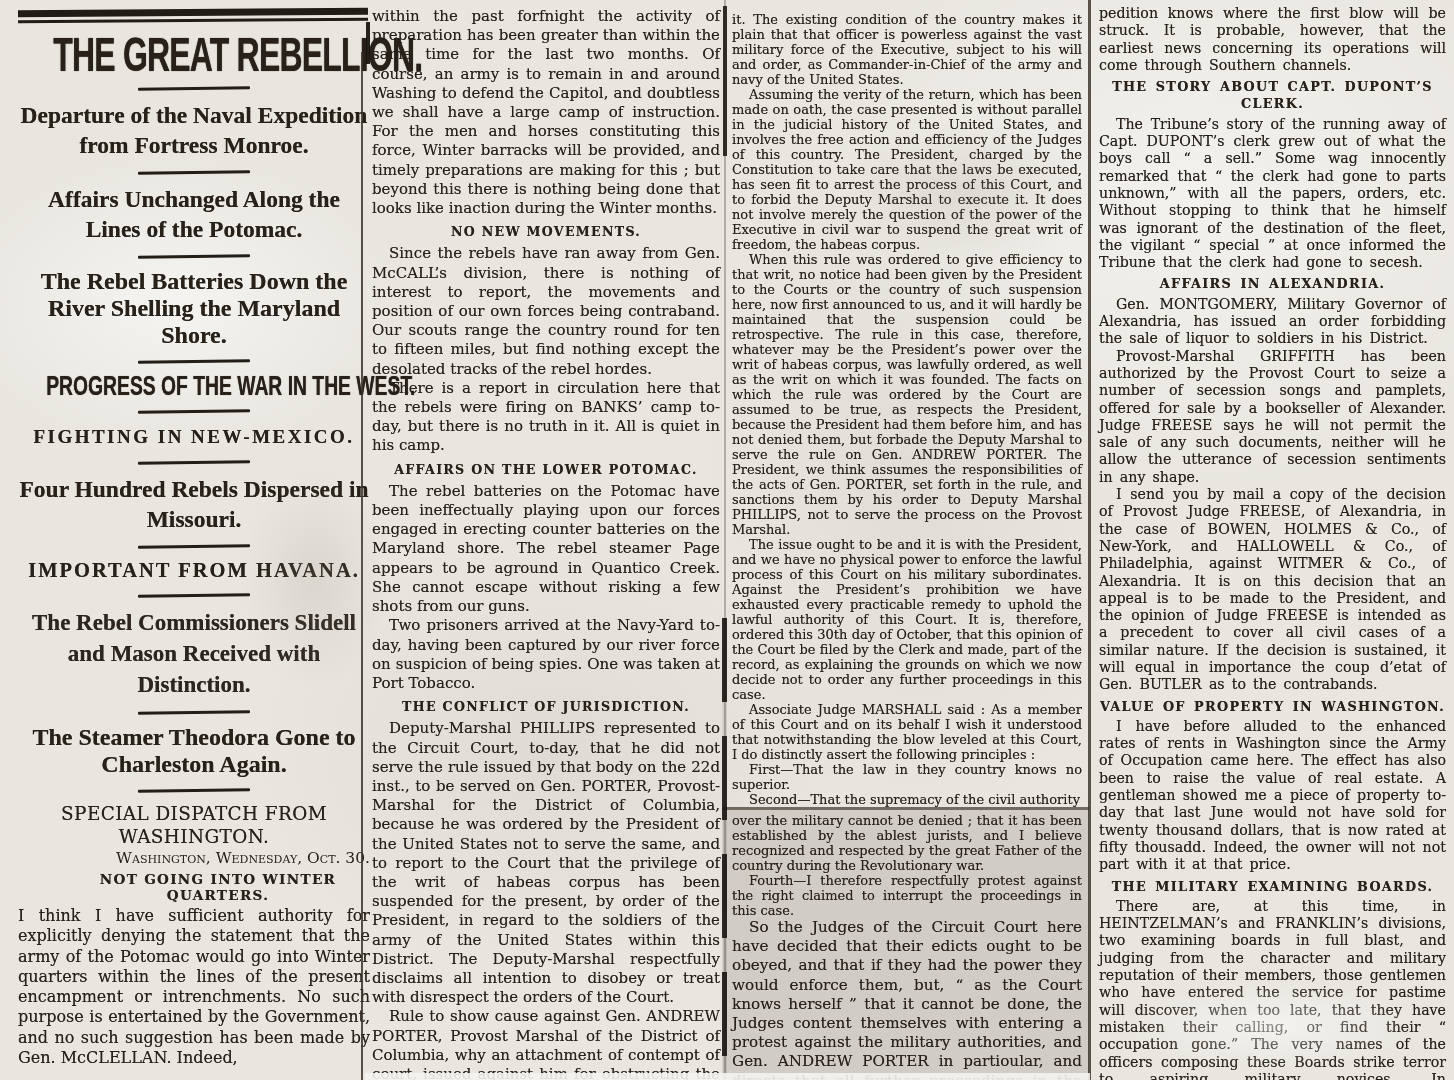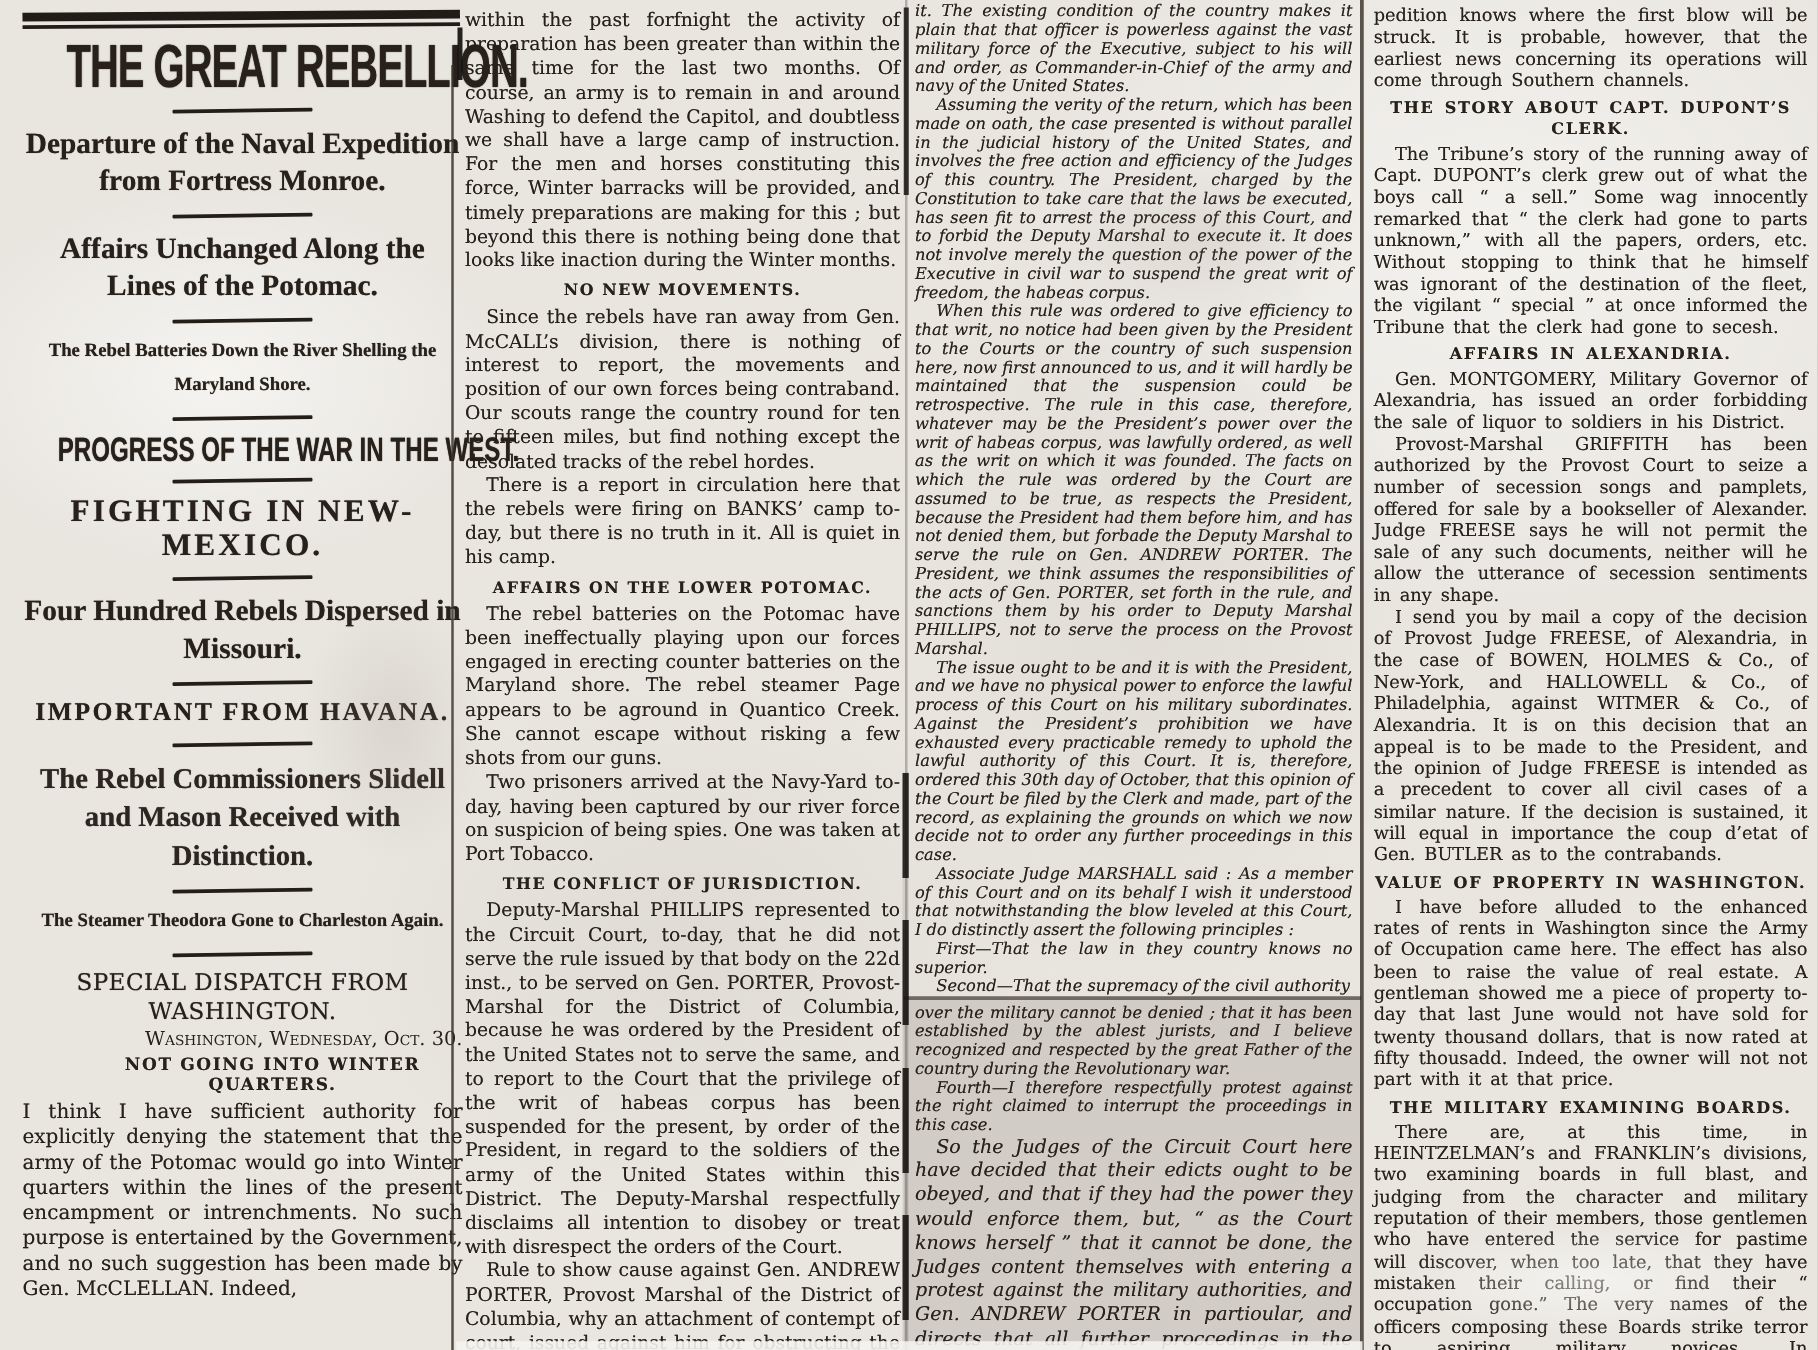--- a/index.html
+++ b/index.html
@@ -10,21 +10,21 @@
     background:
       radial-gradient(ellipse 320px 220px at 12% 28%, rgba(255,255,255,.55), rgba(255,255,255,0) 70%),
       radial-gradient(ellipse 420px 320px at 38% 70%, rgba(135,125,110,.10), rgba(135,125,110,0) 70%),
       radial-gradient(ellipse 520px 420px at 82% 18%, rgba(255,255,255,.45), rgba(255,255,255,0) 72%),
       radial-gradient(ellipse 300px 500px at 63% 45%, rgba(120,110,95,.08), rgba(120,110,95,0) 70%),
       #e9e6e0;
   }
   .col { position:absolute; top:0; bottom:0; }
   .col1 { left:6px;   width:352px; padding:0 8px 0 12px; }
   .col2 { left:372px; width:348px; padding-top:7px;  font-size:15px;   line-height:19.2px; }
-  .col3 { left:732px; width:350px; padding-top:2px;  font-size:13px;   line-height:15px;font-style:italic; }
+  .col3 { left:732px; width:350px; padding-top:12px;  font-size:13px;   line-height:15px; }
   .col4 { left:1099px;width:347px; padding-top:5px;  font-size:14.2px; line-height:17.3px; word-spacing:2.6px; }
 
   .blk { margin:0; }
   .para { text-align:justify; text-indent:17px; text-shadow:0 0 .5px rgba(35,28,22,.55); }
   .first { text-indent:0; }
   .crosshead { text-align:center; font-weight:bold; letter-spacing:1.3px; margin:4px 0 3px;
                text-shadow:0 0 .5px rgba(35,28,22,.6); }
   .col2 .crosshead { font-size:12.6px; }
   .col4 .crosshead { font-size:12.8px; }
   .col1 .para { font-size:16px; line-height:20.3px; }
@@ -41,26 +41,26 @@
             margin:9px 2px 8px 0; transform:rotate(-.4deg); }
   .banner { font-family:"Liberation Sans", sans-serif; font-weight:bold; font-size:40px;
             line-height:44px; text-align:center; white-space:nowrap; letter-spacing:-1px;
             transform:scale(.80,1.22); transform-origin:50% 50%; margin:10px 0 4px;
             text-shadow:0 0 1px rgba(30,24,18,.8); }
   .rule { width:112px; height:3px; background:#241e18; margin:11px auto 10px;
           transform:rotate(-.8deg); border-radius:1px; }
   .deck-a, .deck-b, .deck-d, .deck-e, .deck-f { font-family:"Liberation Serif", serif;
           font-weight:bold; text-align:center; text-shadow:0 0 .6px rgba(30,24,18,.7); }
   .deck-a { font-size:23.5px; line-height:30px; margin:2px 0; }
-  .deck-b { font-size:15px;  line-height:27px; margin:2px 0; }
+  .deck-b { font-size:24px;  line-height:27px; margin:2px 0; }
   .deck-c { font-family:"Liberation Sans", sans-serif; font-weight:bold; font-size:23px;
             line-height:26px; text-align:center; white-space:nowrap;
             transform:scale(.84,1.18); transform-origin:50% 50%; margin:3px 0;
             text-shadow:0 0 .8px rgba(30,24,18,.8); }
-  .deck-d { font-size:25px; line-height:27px; letter-spacing:2.5px; }
+  .deck-d { font-size:19px; line-height:27px; letter-spacing:2.5px; }
   .deck-e { font-size:20.5px; line-height:25px; letter-spacing:2px; }
   .deck-f { font-size:23px; line-height:31px; font-weight:bold; color:#2d2620; }
   .disp-head { font-size:18.4px; line-height:23px; text-align:center; letter-spacing:.4px;
                margin-top:4px; text-shadow:0 0 .6px rgba(35,28,22,.65); }
   .dateline { font-size:15.5px; text-align:right; padding-left:72px;
               font-variant:small-caps; margin:1px 0; }
 
   
   .vrule { position:absolute; }
   .v1 { left:361px; top:52px;  width:2px; height:1028px; background:#3a332b; opacity:.85; }

